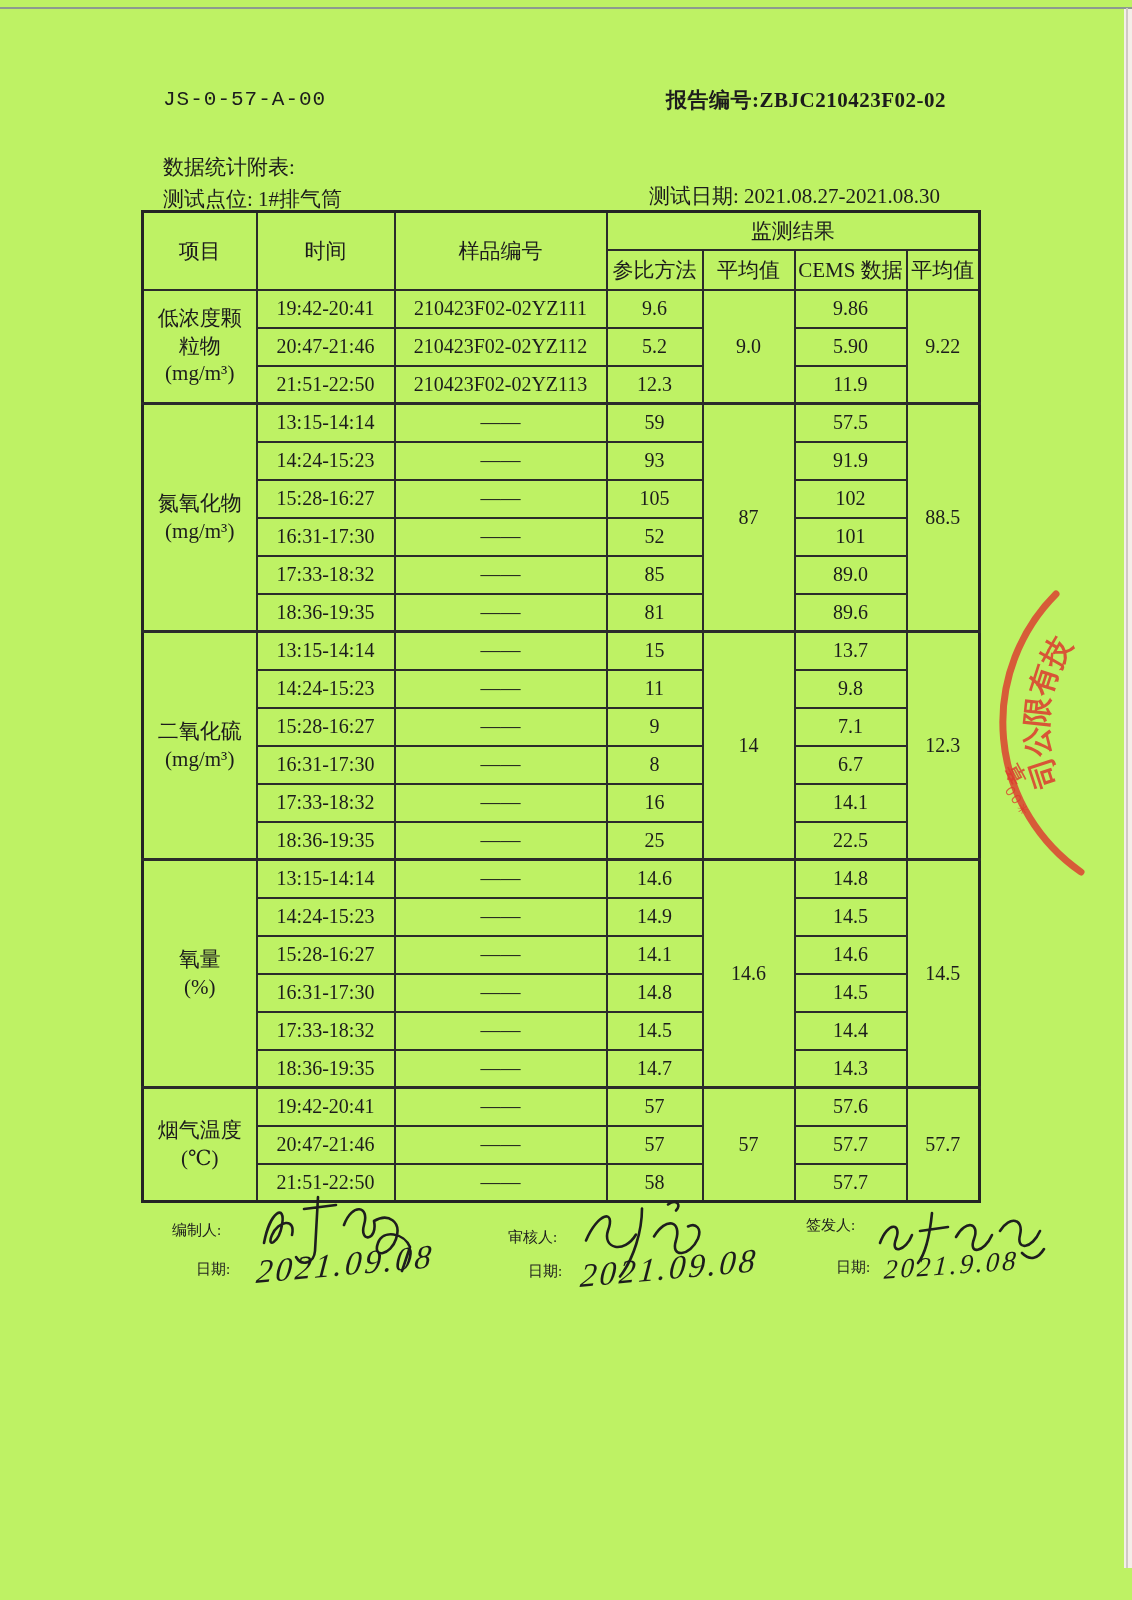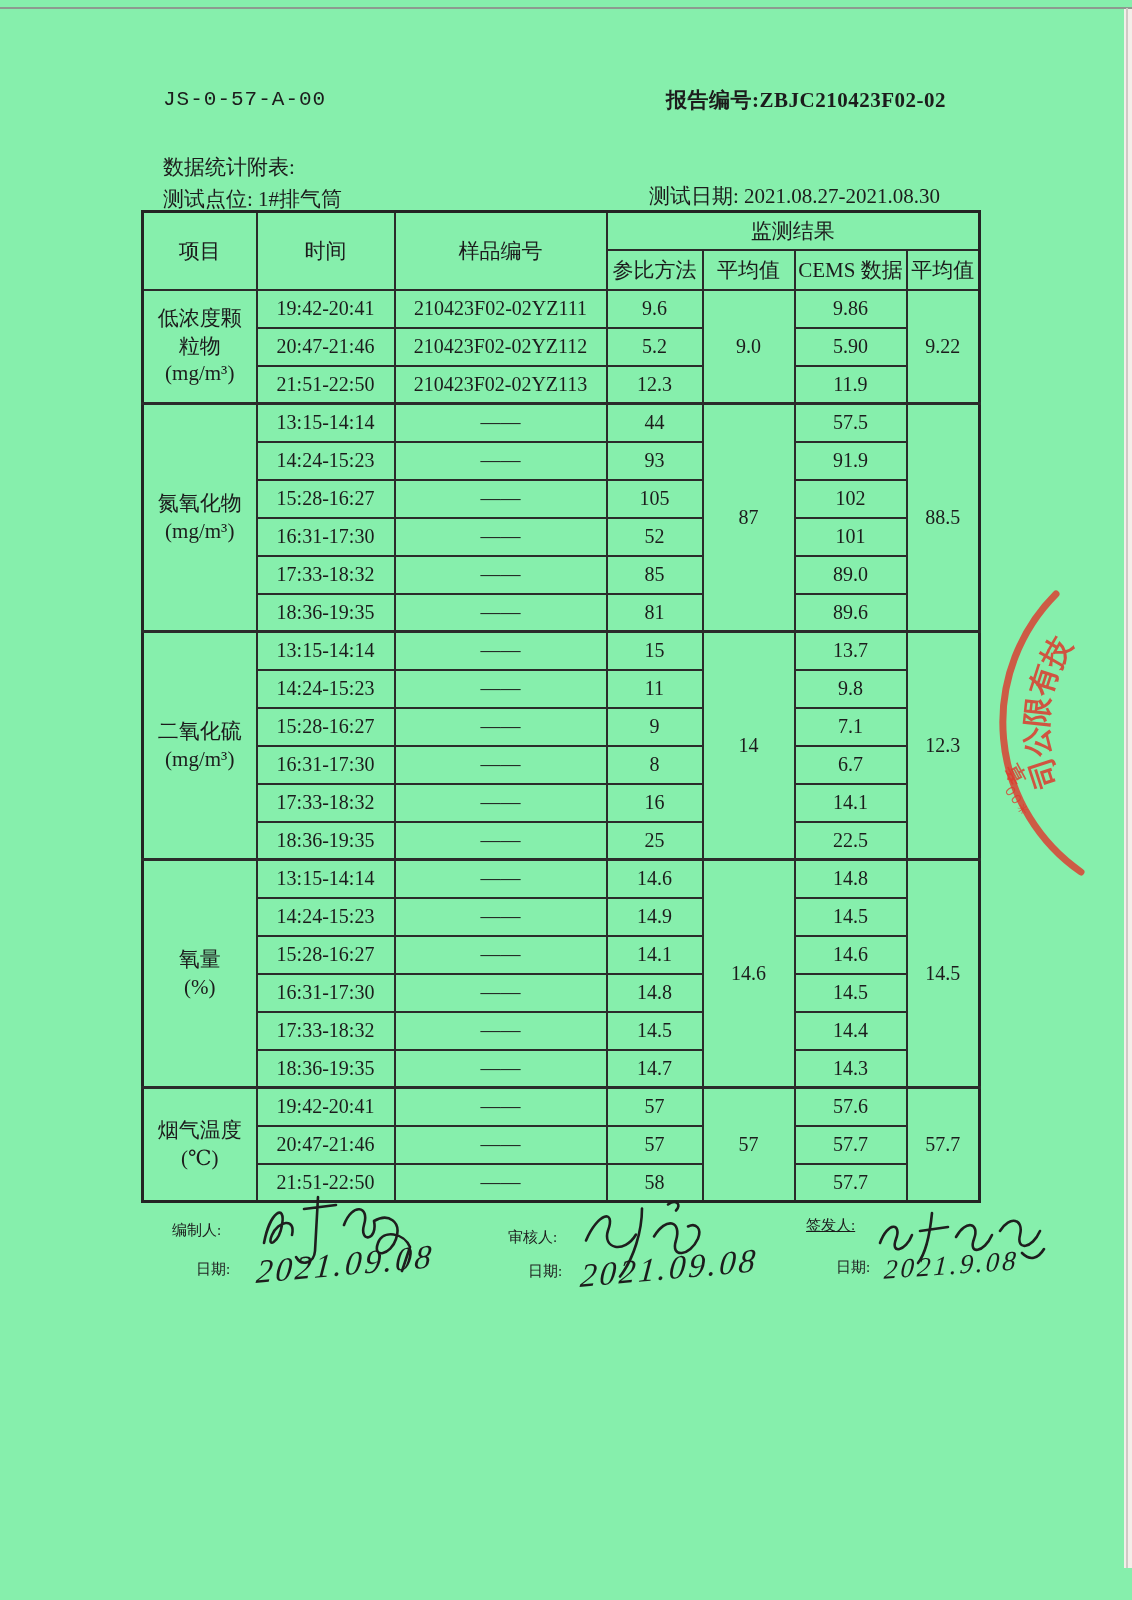--- a/index.html
+++ b/index.html
@@ -1,19 +1,19 @@
 <!DOCTYPE html>
 <html><head>
 <meta charset="utf-8">
 <style>
   * { margin:0; padding:0; box-sizing:border-box; }
   html,body { background:#ffffff; }
   .page {
     position:relative; width:1132px; height:1600px;
-    background:#86efac; overflow:hidden;
+    background:#bef264; overflow:hidden;
     font-family:"Liberation Serif","DejaVu Serif",serif;
     color:var(--ink,#1c1c1c);
   }
   .scan-topline { position:absolute; left:0; top:7px; width:100%; height:2px; background:#8d9b90; }
   .scan-rightline { position:absolute; right:4px; top:8px; width:2px; height:1560px; background:#cfc9c4; }
   .scan-rightstrip { position:absolute; right:0; top:8px; width:8px; height:1560px; background:#f4eee9; }
 
   .doc-code {
     position:absolute; left:163px; top:88px;
     font-family:"Liberation Mono","DejaVu Sans Mono",monospace;
@@ -134,21 +134,21 @@
         <tr>
           <td>21:51-22:50</td>
           <td>210423F02-02YZ113</td>
           <td>12.3</td>
           <td>11.9</td>
         </tr>
         <tr>
           <td class="item-cell sec-start" rowspan="6">氮氧化物<br>(mg/m³)</td>
           <td class="sec-start">13:15-14:14</td>
           <td class="sec-start">——</td>
-          <td class="sec-start">44</td>
+          <td class="sec-start">59</td>
           <td class="sec-start" rowspan="6">87</td>
           <td class="sec-start">57.5</td>
           <td class="sec-start" rowspan="6">88.5</td>
         </tr>
         <tr>
           <td>14:24-15:23</td>
           <td>——</td>
           <td>93</td>
           <td>91.9</td>
         </tr>
@@ -290,21 +290,21 @@
   <div class="sig-label" style="left:508px; top:1228px;">审核人:</div>
   <svg class="sig-svg" style="left:572px; top:1196px;" width="140" height="96" viewBox="0 0 140 95">
     <path d="M14,44 C26,16 44,12 36,34 C30,52 52,58 64,38"></path>
     <path d="M70,12 C70,34 62,62 48,80"></path>
     <path d="M96,8 C104,2 110,8 104,14"></path>
     <path d="M82,40 C94,20 110,24 104,44 C98,62 118,60 126,42 C130,32 124,26 116,30"></path>
   </svg>
   <div class="sig-label" style="left:528px; top:1262px;">日期:</div>
   <div class="hand-date" style="left:580px; top:1250px;">2021.09.08</div>
 
-  <div class="sig-label" style="left:806px; top:1216px;text-decoration:underline;">签发人:</div>
+  <div class="sig-label" style="left:806px; top:1216px;">签发人:</div>
   <svg class="sig-svg" style="left:872px; top:1202px;" width="180" height="72" viewBox="0 0 180 70">
     <path d="M8,40 C16,18 30,20 24,36 C18,52 34,48 40,32"></path>
     <path d="M48,28 L76,24 M60,10 C58,30 54,50 46,60"></path>
     <path d="M84,34 C94,16 108,20 102,36 C96,52 112,50 120,32"></path>
     <path d="M128,28 C138,12 152,16 148,32 C144,48 160,46 168,28 M150,50 C158,58 166,56 172,46"></path>
   </svg>
   <div class="sig-label" style="left:836px; top:1258px;">日期:</div>
   <div class="hand-date small" style="left:884px; top:1250px;">2021.9.08</div>
 
   <svg class="stamp-arc" width="152" height="380" viewBox="980 540 152 380">

